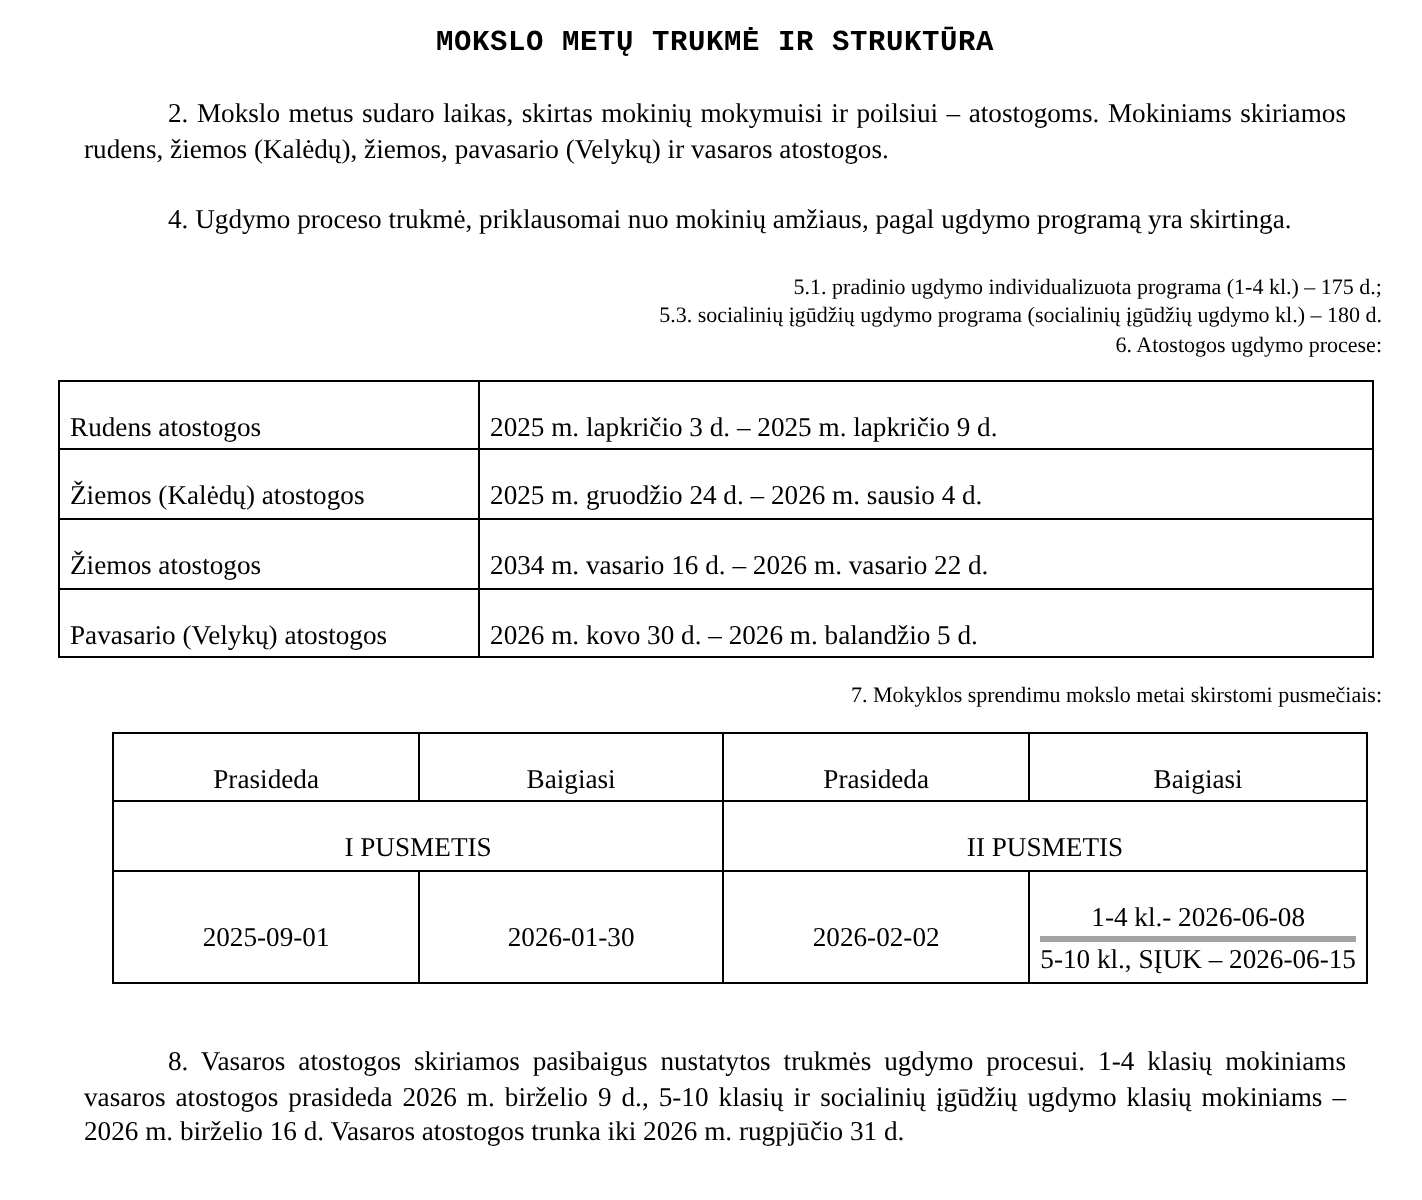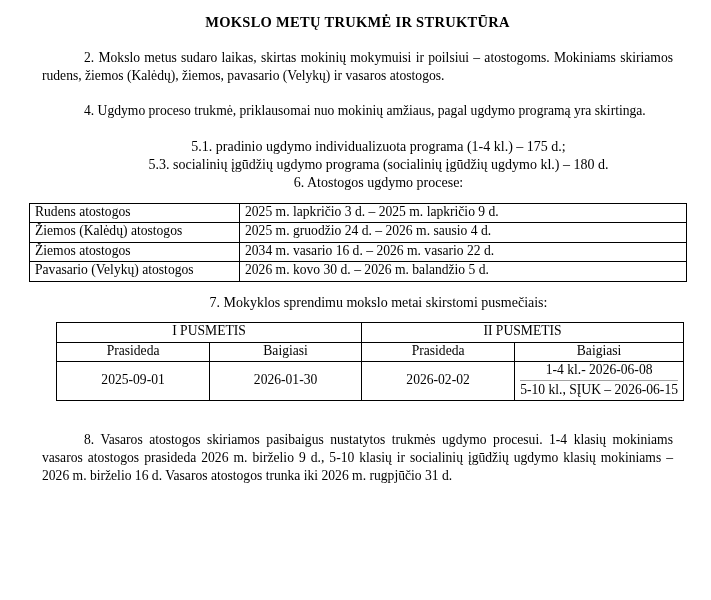--- a/index.html
+++ b/index.html
@@ -20,47 +20,48 @@
     box-sizing: border-box;
     padding: 14px 20px 0 24px;
     position: relative;
   }
   .doc-title {
     text-align: center;
     font-weight: bold;
     font-size: 14.5px;
     letter-spacing: 0.3px;
     margin: 0 0 14px 0;
+    font-family: Liberation Mono, monospace;
   }
   p.para {
     margin: 18px;
     font-size: 13.6px;
     line-height: 1.30;
     text-align: justify;
     text-indent: 42px;
     text-justify: inter-word;
   }
   p.sub {
     margin: 0;
-    font-size: 14px;
+    font-size: 11px;
     line-height: 1.30;
-    text-align: center;
+    text-align: right;
     text-indent: 42px;
   }
   .spacer-10 { height: 10px; }
   .spacer-12 { height: 12px; }
 
   table.doc-table {
     border-collapse: collapse;
     font-size: 13.6px;
     margin: 0;
   }
   table.doc-table td, table.doc-table th {
     border: 1px solid #000000;
-    padding: 0 5px 2px 5px;
+    padding: 15px 5px 2px 5px;
     font-weight: normal;
     vertical-align: middle;
     line-height: 1.22;
     margin-left: 44px;
   }
   
   #holidays-table {
     width: 658px;
     margin-left: 5px;
   }
@@ -69,21 +70,21 @@
 
   
   #semesters-table {
     width: 628px;
     margin-left: 32px;
     text-align: center;
   }
   #semesters-table th, #semesters-table td { text-align: center; }
   #semesters-table .col { width: 157px; }
   .two-line div { white-space: nowrap; }
-  .two-line div + div { border-top: 1px solid #a3a3a3; margin-top: 1px; padding-top: 1px; }
+  .two-line div + div { border-top: 3px solid #a3a3a3; margin-top: 1px; padding-top: 1px; }
 </style>
 </head>
 <body>
 
 <div class="page">
 
   <div class="doc-title">MOKSLO METŲ TRUKMĖ IR STRUKTŪRA</div>
 
   <p class="para">2. Mokslo metus sudaro laikas, skirtas mokinių mokymuisi ir poilsiui – atostogoms. Mokiniams skiriamos rudens, žiemos (Kalėdų), žiemos, pavasario (Velykų) ir vasaros atostogos.</p>
   <p class="para">4. Ugdymo proceso trukmė, priklausomai nuo mokinių amžiaus, pagal ugdymo programą yra skirtinga.</p>
@@ -118,28 +119,28 @@
 
   <div class="spacer-12"></div>
 
   <p class="sub">7. Mokyklos sprendimu mokslo metai skirstomi pusmečiais:</p>
 
   <div class="spacer-10"></div>
 
   <table class="doc-table" id="semesters-table">
     <tbody>
       <tr>
-        <th class="col" colspan="2">I PUSMETIS</th>
-        <th class="col" colspan="2">II PUSMETIS</th>
-      </tr>
-      <tr>
         <th class="col">Prasideda</th>
         <th class="col">Baigiasi</th>
         <th class="col">Prasideda</th>
         <th class="col">Baigiasi</th>
+      </tr>
+      <tr>
+        <th class="col" colspan="2">I PUSMETIS</th>
+        <th class="col" colspan="2">II PUSMETIS</th>
       </tr>
       <tr>
         <td>2025-09-01</td>
         <td>2026-01-30</td>
         <td>2026-02-02</td>
         <td class="two-line">
           <div>1-4 kl.- 2026-06-08</div>
           <div>5-10 kl., SĮUK – 2026-06-15</div>
         </td>
       </tr>

